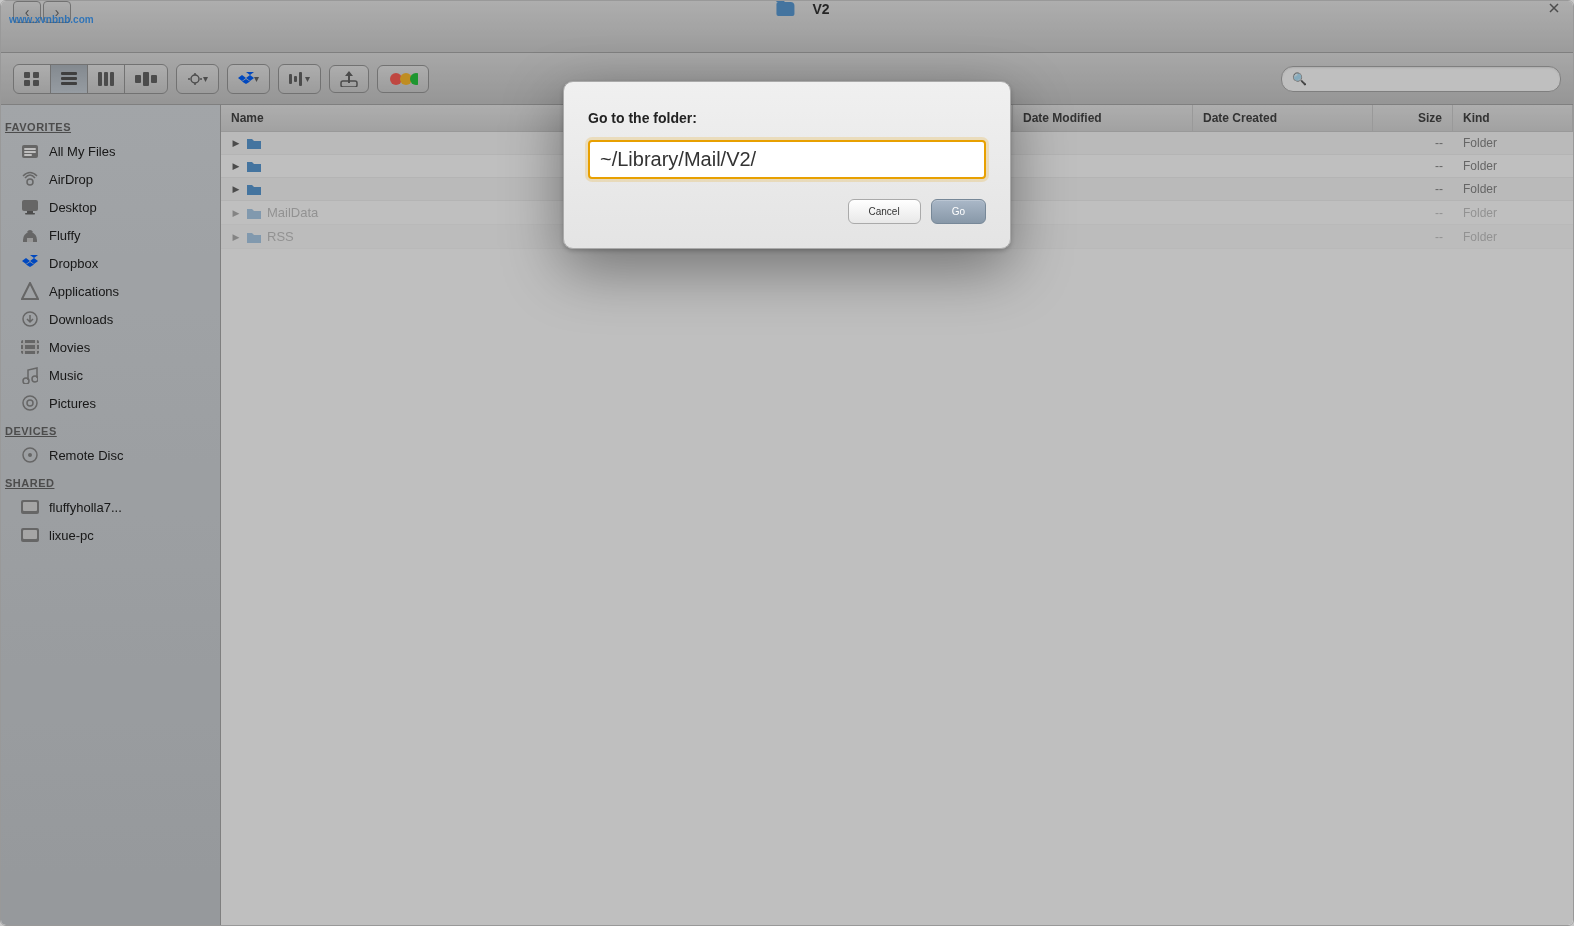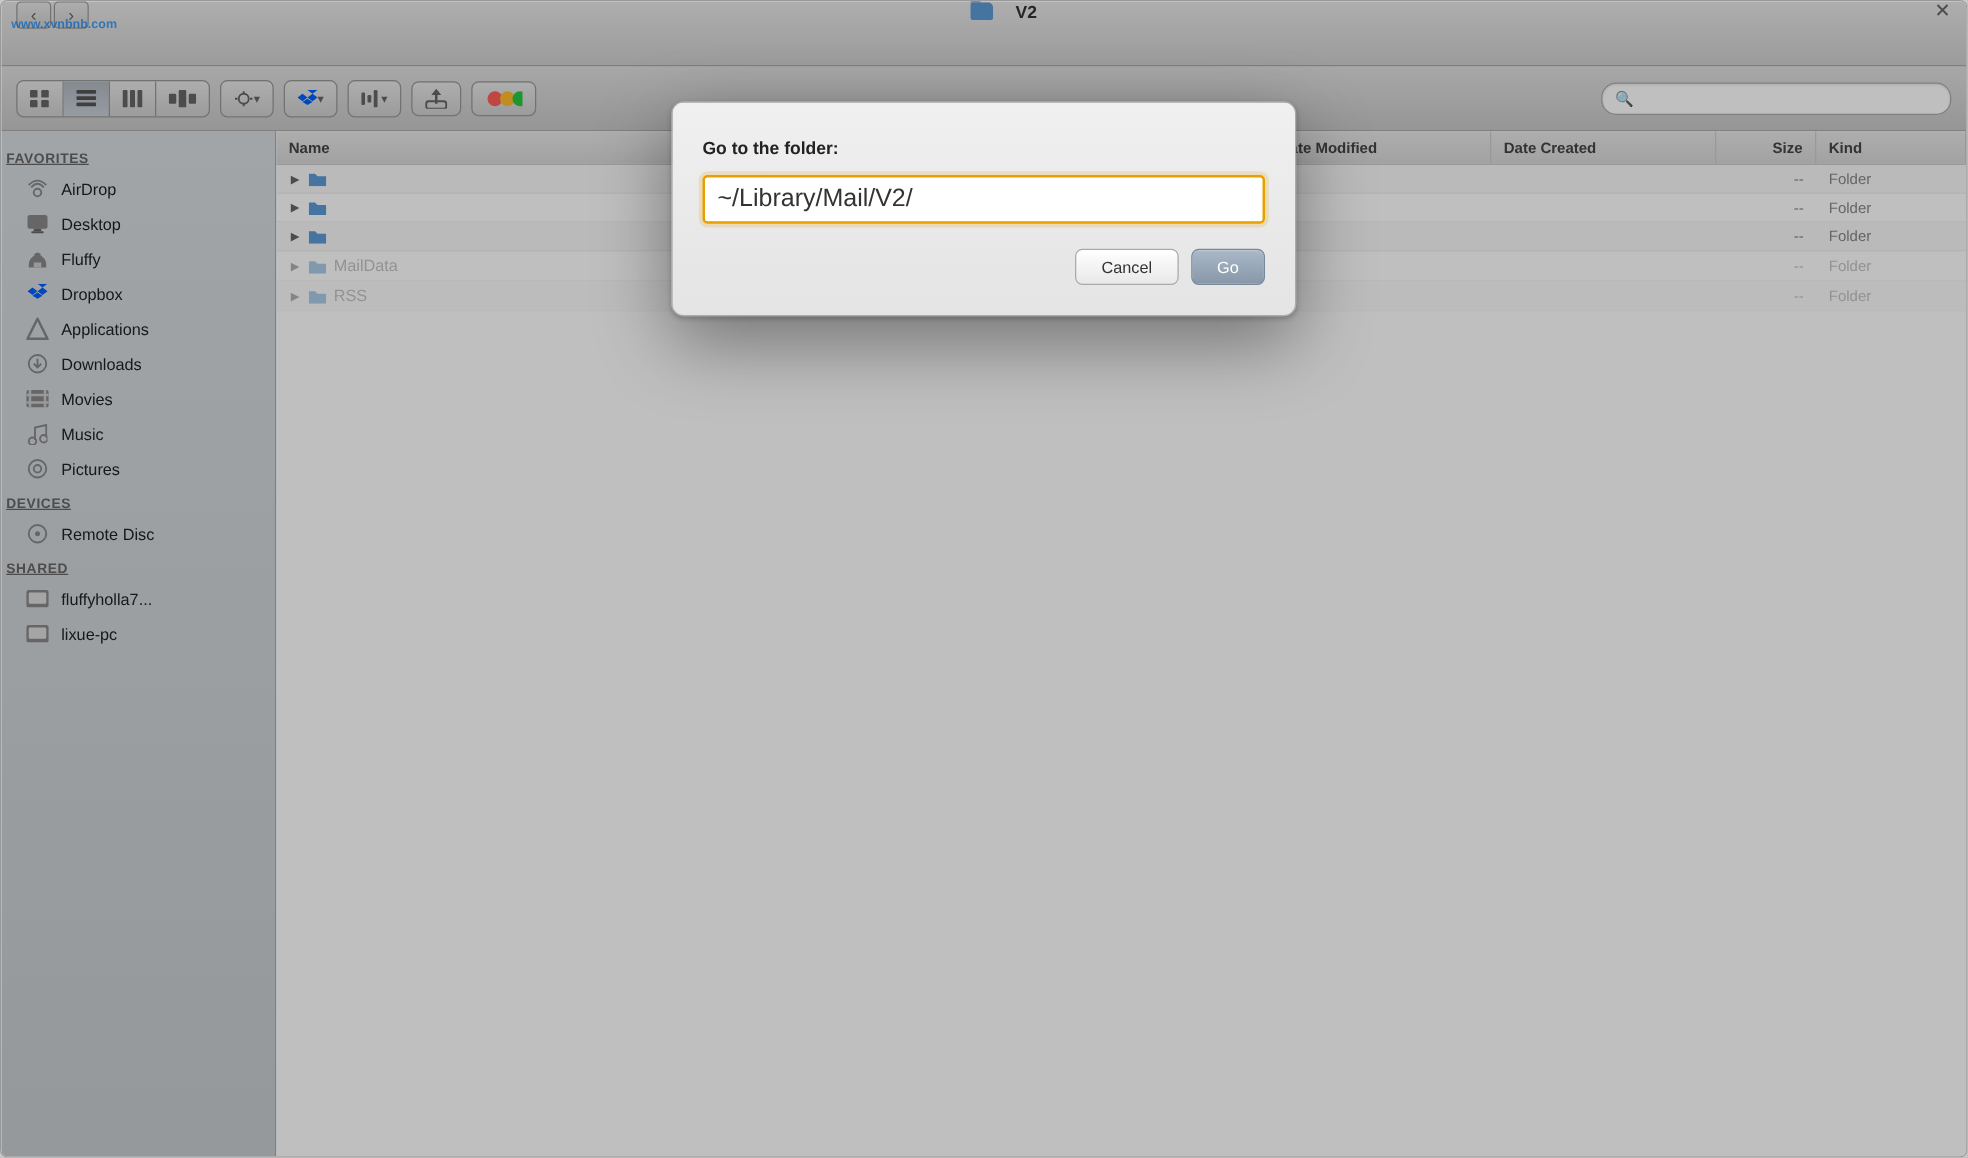--- a/index.html
+++ b/index.html
@@ -299,21 +299,21 @@
       justify-content: center;
       z-index: 100;
       padding-top: 80px;
     }
 
     .dialog-box {
       background: linear-gradient(to bottom, #f0f0f0 0%, #e4e4e4 100%);
       border: 1px solid #aaa;
       border-radius: 10px;
       box-shadow: 0 20px 60px rgba(0,0,0,0.4), 0 2px 4px rgba(0,0,0,0.2);
-      width: 500px;
+      width: 448px;
       padding: 28px 24px 24px;
     }
 
     .dialog-title {
       font-size: 14px;
       font-weight: 600;
       color: #222;
       margin-bottom: 14px;
     }
 
@@ -331,21 +331,21 @@
     }
 
     .dialog-buttons {
       display: flex;
       justify-content: flex-end;
       gap: 10px;
     }
 
     .dialog-btn {
       padding: 6px 20px;
-      font-size: 13px;
+      font-size: 10px;
       border-radius: 6px;
       cursor: pointer;
       border: 1px solid #aaa;
       font-weight: 500;
     }
 
     .dialog-btn.cancel {
       background: linear-gradient(to bottom, #ffffff, #e8e8e8);
       color: #333;
     }
@@ -492,20 +492,31 @@
       <span class="search-icon-inner">🔍</span>
       <input class="search-input-field" type="text" placeholder="" style="">
     </div>
   </div>
 
   <div class="content-area">
 
     <div class="sidebar">
       <div class="sidebar-section-label">FAVORITES</div>
 
+      <div class="sidebar-item">
+        <span class="sidebar-icon">
+          <svg width="18" height="18" viewBox="0 0 18 18">
+              <rect x="1" y="3" width="16" height="13" rx="2" fill="#888"></rect>
+              <rect x="3" y="6" width="12" height="2" rx="1" fill="white"></rect>
+              <rect x="3" y="9" width="12" height="2" rx="1" fill="white"></rect>
+              <rect x="3" y="12" width="8" height="2" rx="1" fill="white"></rect>
+            </svg>
+        </span>
+        <span>All My Files</span>
+      </div>
 
       <div class="sidebar-item">
         <span class="sidebar-icon">
           <svg width="18" height="18" viewBox="0 0 18 18">
               <circle cx="9" cy="12" r="3" fill="none" stroke="#888" stroke-width="1.5"></circle>
               <path d="M4 8 Q9 2 14 8" fill="none" stroke="#888" stroke-width="1.5"></path>
               <path d="M2 6 Q9 -1 16 6" fill="none" stroke="#888" stroke-width="1.5"></path>
             </svg>
         </span>
         <span>AirDrop</span>

